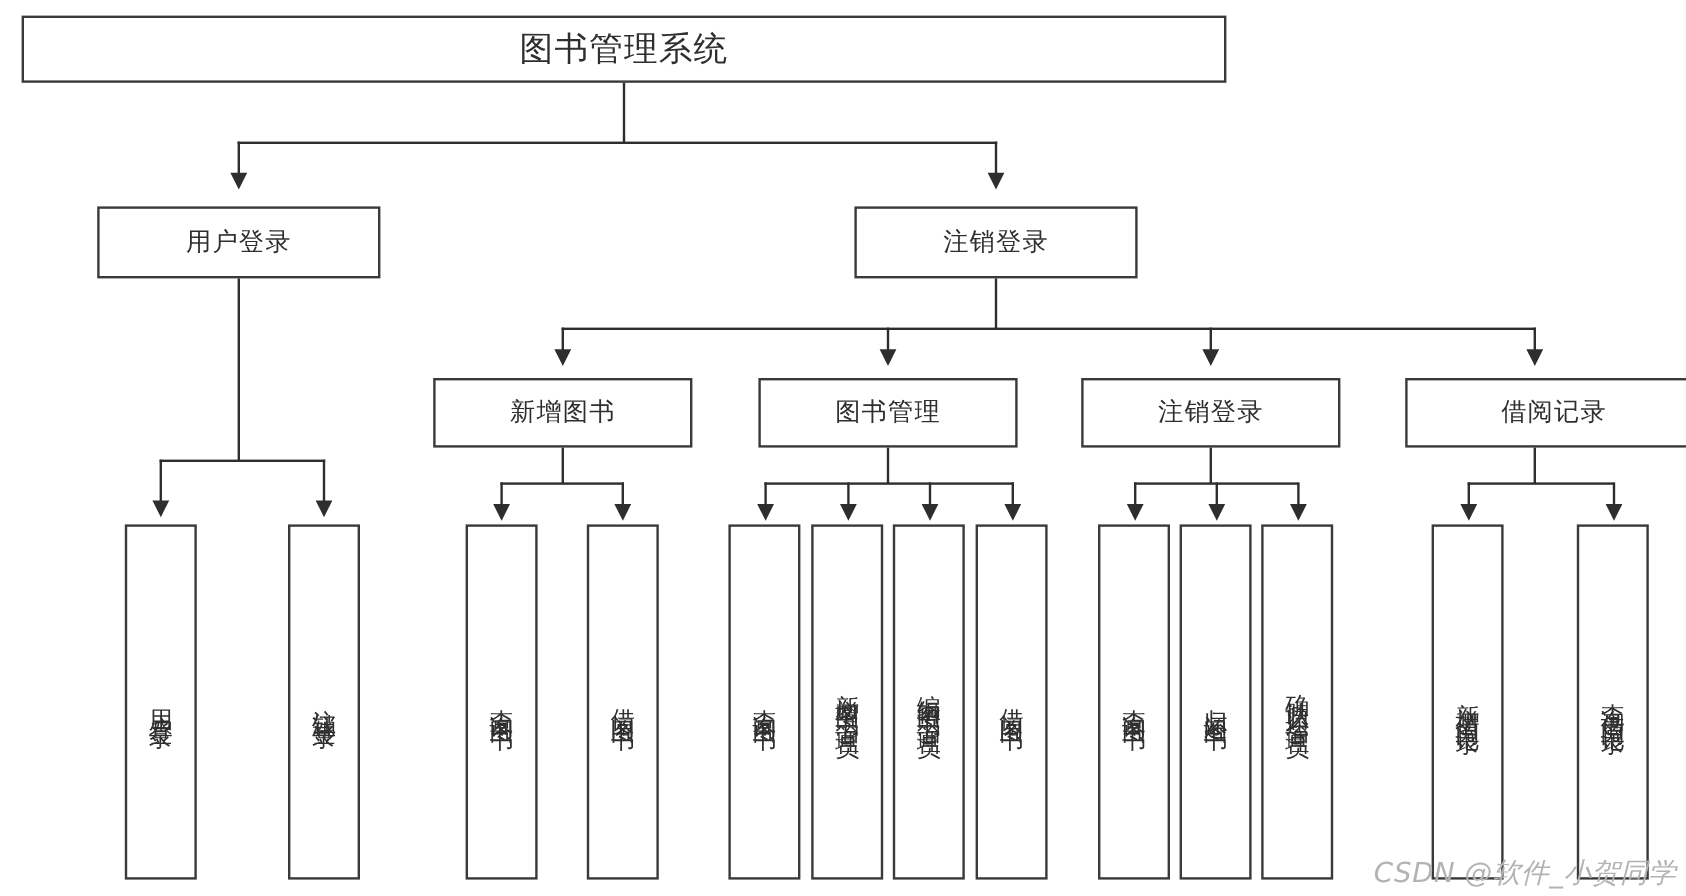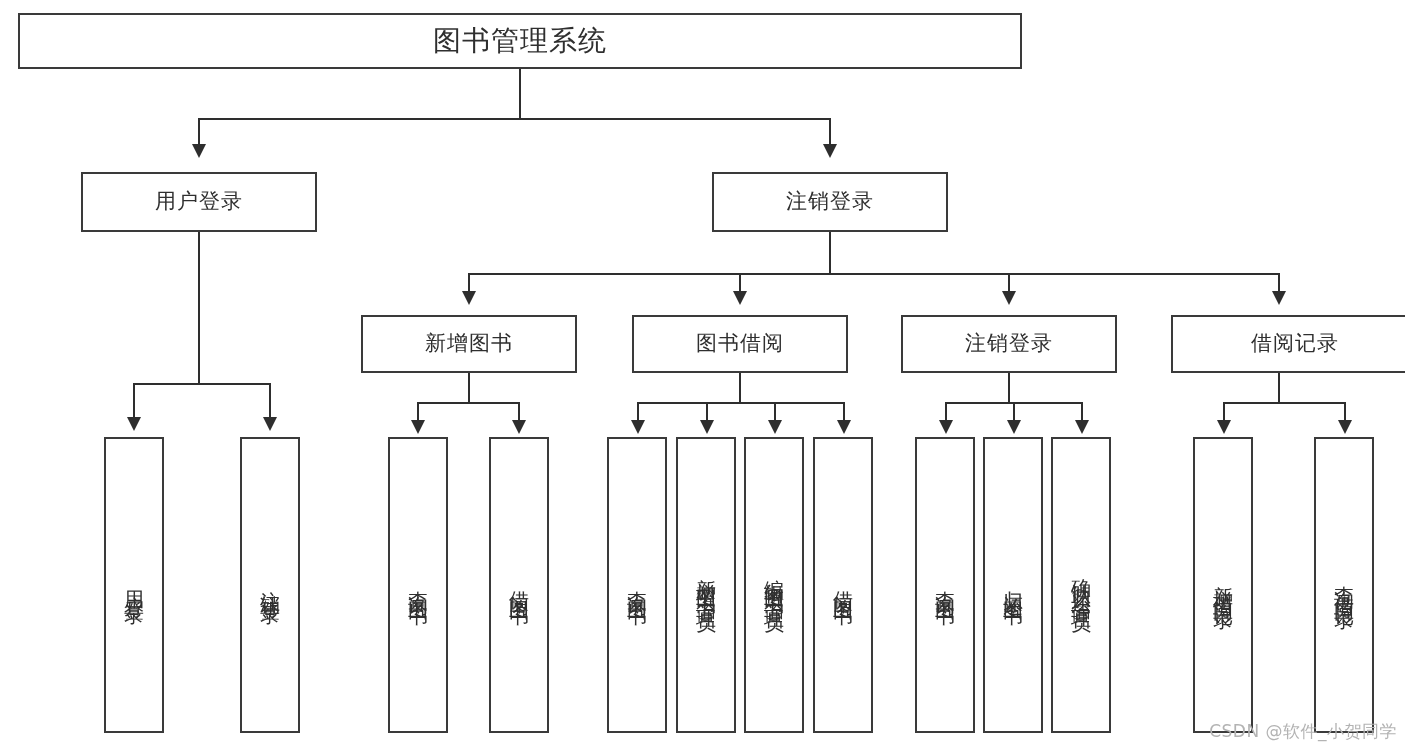--- a/index.html
+++ b/index.html
@@ -61,25 +61,26 @@
     width:0;height:0;
     border-left:7px solid transparent;
     border-right:7px solid transparent;
     border-top:14px solid #2e2e2e;
   }
   
   #watermark{
     position:absolute;
     right:8px;
     bottom:4px;
-    font-size:17px;
+    font-size:23px;
     color:#b3b3b3;
     letter-spacing:0.5px;
     white-space:nowrap;
     pointer-events:none;
+    font-style:italic;
   }
 </style>
 </head>
 <body>
 
 <div id="diagram">
 
   <div class="node h root" style="left:18px;top:13px;width:1004px;height:56px;">图书管理系统</div>
 
   <div class="edge vline" style="left:519px;top:69px;height:50px;"></div>
@@ -104,21 +105,21 @@
   <div class="edge vline" style="left:468px;top:273px;height:20px;"></div>
   <div class="arrow" style="left:462px;top:291px;"></div>
   <div class="edge vline" style="left:739px;top:273px;height:20px;"></div>
   <div class="arrow" style="left:733px;top:291px;"></div>
   <div class="edge vline" style="left:1008px;top:273px;height:20px;"></div>
   <div class="arrow" style="left:1002px;top:291px;"></div>
   <div class="edge vline" style="left:1278px;top:273px;height:20px;"></div>
   <div class="arrow" style="left:1272px;top:291px;"></div>
 
   <div class="node h" style="left:361px;top:315px;width:216px;height:58px;">新增图书</div>
-  <div class="node h" style="left:632px;top:315px;width:216px;height:58px;">图书借阅</div>
+  <div class="node h" style="left:632px;top:315px;width:216px;height:58px;">图书管理</div>
   <div class="node h" style="left:901px;top:315px;width:216px;height:58px;">注销登录</div>
   <div class="node h" style="left:1171px;top:315px;width:248px;height:58px;">借阅记录</div>
 
   <div class="edge vline" style="left:468px;top:373px;height:30px;"></div>
   <div class="edge hline" style="left:417px;top:402px;width:103px;"></div>
   <div class="edge vline" style="left:417px;top:402px;height:20px;"></div>
   <div class="arrow" style="left:411px;top:420px;"></div>
   <div class="edge vline" style="left:518px;top:402px;height:20px;"></div>
   <div class="arrow" style="left:512px;top:420px;"></div>
 

